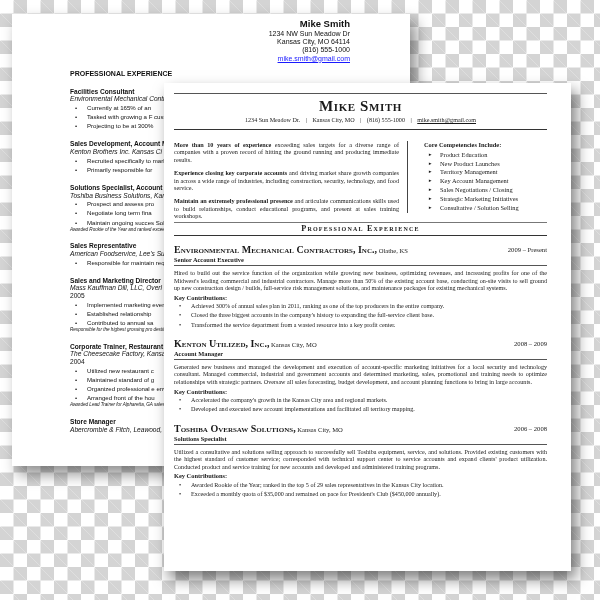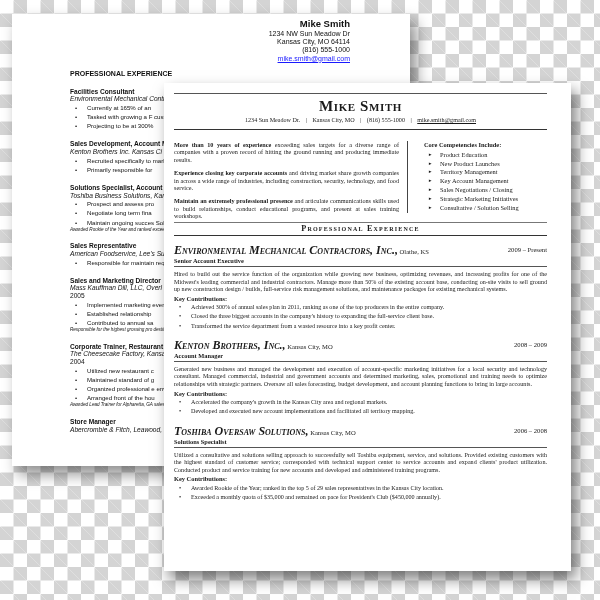--- a/index.html
+++ b/index.html
@@ -53,21 +53,21 @@
   .sum-right { padding-left:16px; font-size:6.4px; line-height:8.8px; }
   .sum-right .cc { font-weight:bold; margin-bottom:1px; }
   .sum-right ul { margin:0; padding:0; list-style:none; }
   .sum-right li { position:relative; padding-left:16px; }
   .sum-right li::before { content:"\25BA"; position:absolute; left:4px; font-size:4.5px; top:0; }
   .pe-top { margin-top:9px; border-top:1px solid #777; }
   .pe-title { text-align:center; font-weight:bold; font-size:8.2px; letter-spacing:1.2px; font-variant:small-caps; line-height:12px; }
   .pe-bot { border-top:1.5px solid #333; }
   .job { margin-top:10px; }
   .job-head { display:flex; justify-content:space-between; font-size:6.6px; line-height:8px; }
-  .job-head .cname { font-weight:bold; font-variant:small-caps; font-size:12px;font-style:italic; }
+  .job-head .cname { font-weight:bold; font-variant:small-caps; font-size:10px; }
   .job-role { font-weight:bold; font-size:6.4px; line-height:9px; border-bottom:1px solid #555; padding-bottom:1px; }
   .job-desc { font-size:6.1px; line-height:7.6px; text-align:justify; margin-top:4px; }
   .kc { font-weight:bold; font-size:6.4px; line-height:8.5px; margin-top:1px; }
   .job ul { margin:0; padding:0; list-style:none; }
   .job li { position:relative; padding-left:17px; font-size:6.1px; line-height:9.2px; }
   .job li::before { content:"\2022"; position:absolute; left:5px; }
 </style>
 </head>
 <body>
 
@@ -201,21 +201,21 @@
       <div class="kc">Key Contributions:</div>
       <ul>
         <li>Achieved 300% of annual sales plan in 2011, ranking as one of the top producers in the entire company.</li>
         <li>Closed the three biggest accounts in the company's history to expanding the full-service client base.</li>
         <li>Transformed the service department from a wasted resource into a key profit center.</li>
       </ul>
     </div>
 
     <div class="job">
       <div class="job-head">
-        <span><span class="cname">Kenton Brothers, Inc.,</span><span> Kansas City, MO</span></span>
+        <span><span class="cname">Kenton Utilized, Inc.,</span><span> Kansas City, MO</span></span>
         <span>2008 – 2009</span>
       </div>
       <div class="job-role">Account Manager</div>
       <div class="job-desc">Generated new business and managed the development and execution of account-specific marketing initiatives for a local security and technology consultant. Managed commercial, industrial and government accounts and determined marketing, sales, promotional and training needs to optimize relationships with strategic partners. Oversaw all sales forecasting, budget development, and account planning functions to bring in large accounts.</div>
       <div class="kc">Key Contributions:</div>
       <ul>
         <li>Accelerated the company's growth in the Kansas City area and regional markets.</li>
         <li>Developed and executed new account implementations and facilitated all territory mapping.</li>
       </ul>
     </div>

